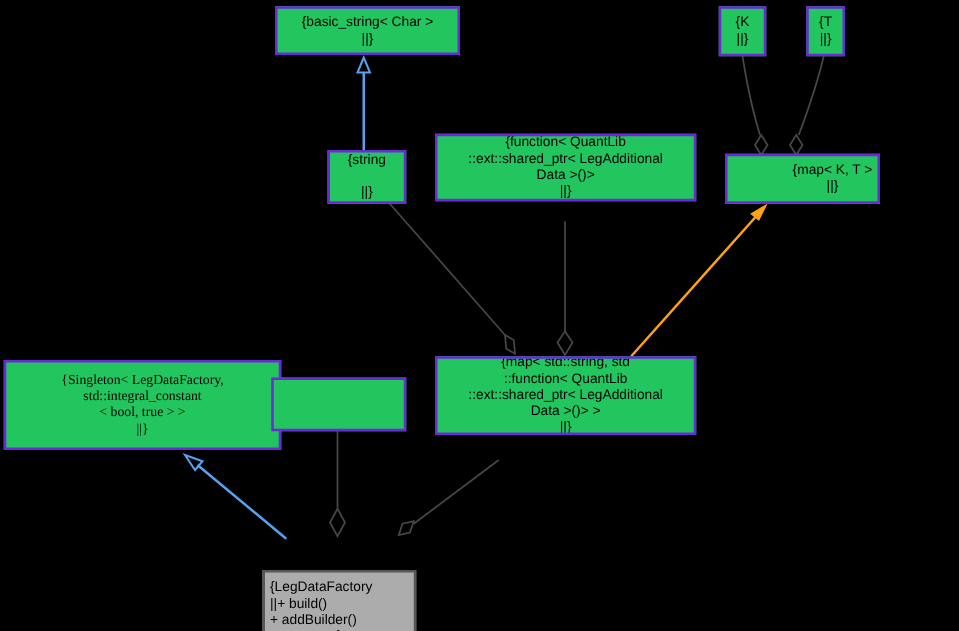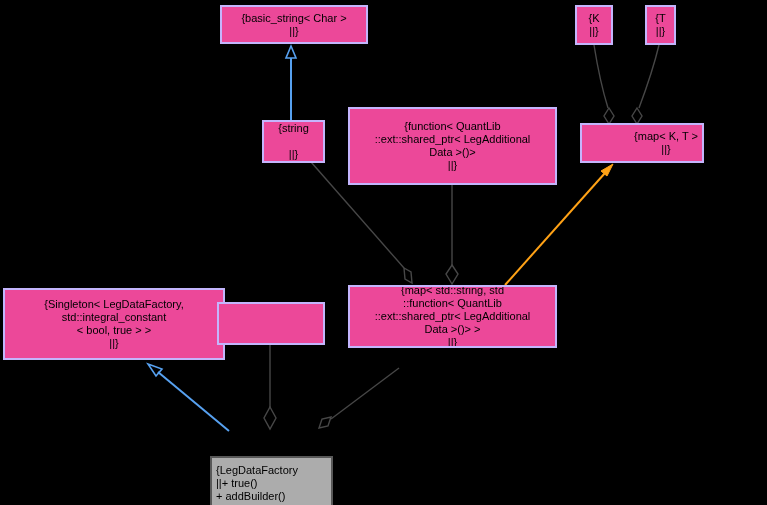--- a/index.html
+++ b/index.html
@@ -3,21 +3,21 @@
 <meta charset="utf-8">
 <style>
   html,body{margin:0;padding:0;background:#000;}
   .canvas{
     position:relative;width:767px;height:505px;background:#000;overflow:hidden;
     font-family:"Liberation Sans","DejaVu Sans",sans-serif;
   }
   .edges{position:absolute;left:0;top:0;width:767px;height:505px;}
   .node{
     position:absolute;box-sizing:border-box;
-    background:#ec4899;border:2px solid #c4b5fd;color:#000;
+    background:#22c55e;border:2px solid #6d28d9;color:#000;
     display:flex;flex-direction:column;justify-content:center;align-items:center;
     font-size:11px;line-height:13px;white-space:nowrap;overflow:hidden;
     text-align:center;
   }
   .node span{display:block;}
   .node.focus{background:#acacac;border:2px solid #585858;margin-top:24px;}
   .node.focus .ln-left{align-self:flex-start;padding-left:4px;}
 </style>
 </head>
 <body>
@@ -85,33 +85,33 @@
   <div class="node" style="left:645px;top:5px;width:31px;height:40px;">
     <span>{T</span>
     <span>||}</span>
   </div>
 
   <div class="node" style="left:262px;top:120px;width:63px;height:43px;justify-content:space-between;">
     <span>{string</span>
     <span>||}</span>
   </div>
 
-  <div class="node" style="left:348px;top:107px;width:209px;height:78px;">
+  <div class="node" style="left:348px;top:107px;width:209px;height:54px;">
     <span>{function&lt; QuantLib</span>
     <span>::ext::shared_ptr&lt; LegAdditional</span>
     <span>Data &gt;()&gt;</span>
     <span>||}</span>
   </div>
 
   <div class="node" style="left:580px;top:123px;width:124px;height:40px;padding-left:48px;">
     <span>{map&lt; K, T &gt;</span>
     <span>||}</span>
   </div>
 
-  <div class="node" style="left:3px;top:288px;width:222px;height:72px;">
+  <div class="node" style="left:3px;top:288px;width:222px;height:72px;font-family:Liberation Serif, serif;">
     <span>{Singleton&lt; LegDataFactory,</span>
     <span>std::integral_constant</span>
     <span>&lt; bool, true &gt; &gt;</span>
     <span>||}</span>
   </div>
 
   <div class="node" style="left:217px;top:302px;width:108px;height:43px;">
     <span></span>
     <span></span>
   </div>
@@ -119,18 +119,18 @@
   <div class="node" style="left:348px;top:285px;width:209px;height:63px;">
     <span>{map&lt; std::string, std</span>
     <span>::function&lt; QuantLib</span>
     <span>::ext::shared_ptr&lt; LegAdditional</span>
     <span>Data &gt;()&gt; &gt;</span>
     <span>||}</span>
   </div>
 
   <div class="node focus" style="left:210px;top:432px;width:123px;height:68px;">
     <span class="ln-left">{LegDataFactory</span>
-    <span class="ln-left">||+ true()</span>
+    <span class="ln-left">||+ build()</span>
     <span class="ln-left">+ addBuilder()</span>
     <span>}</span>
   </div>
 
 </div>
 
 </body></html>

